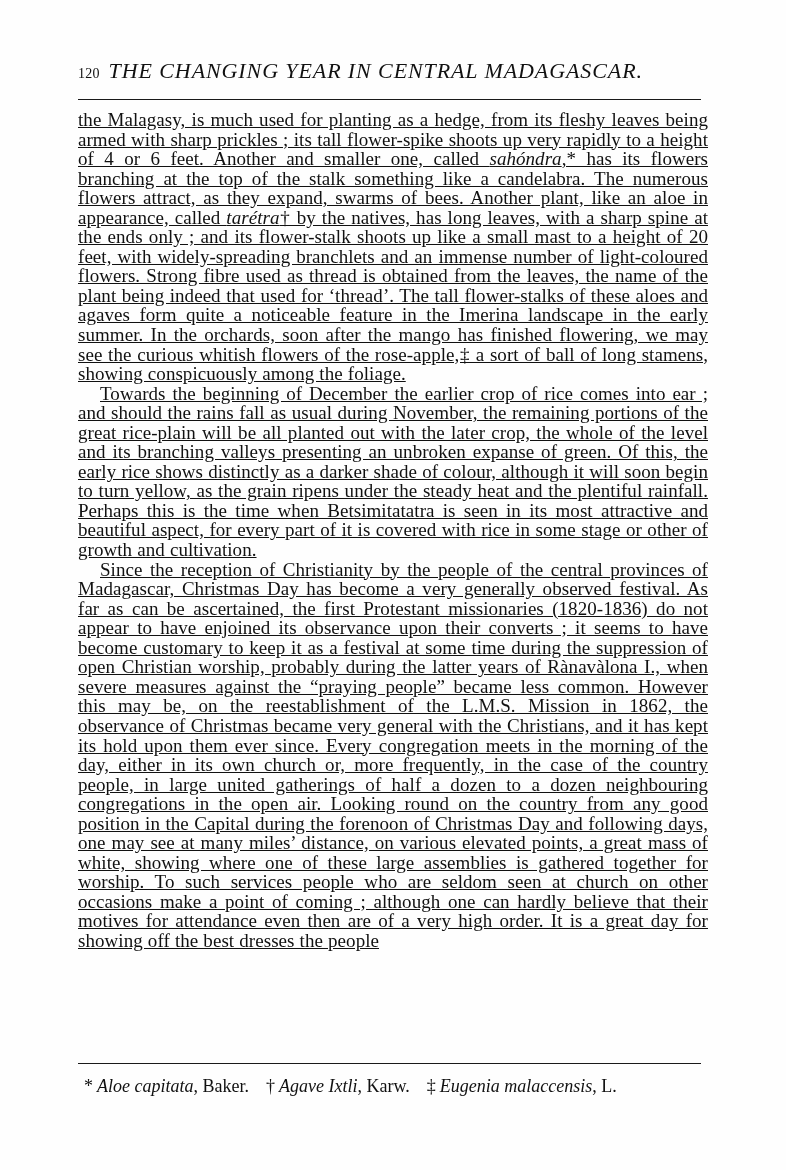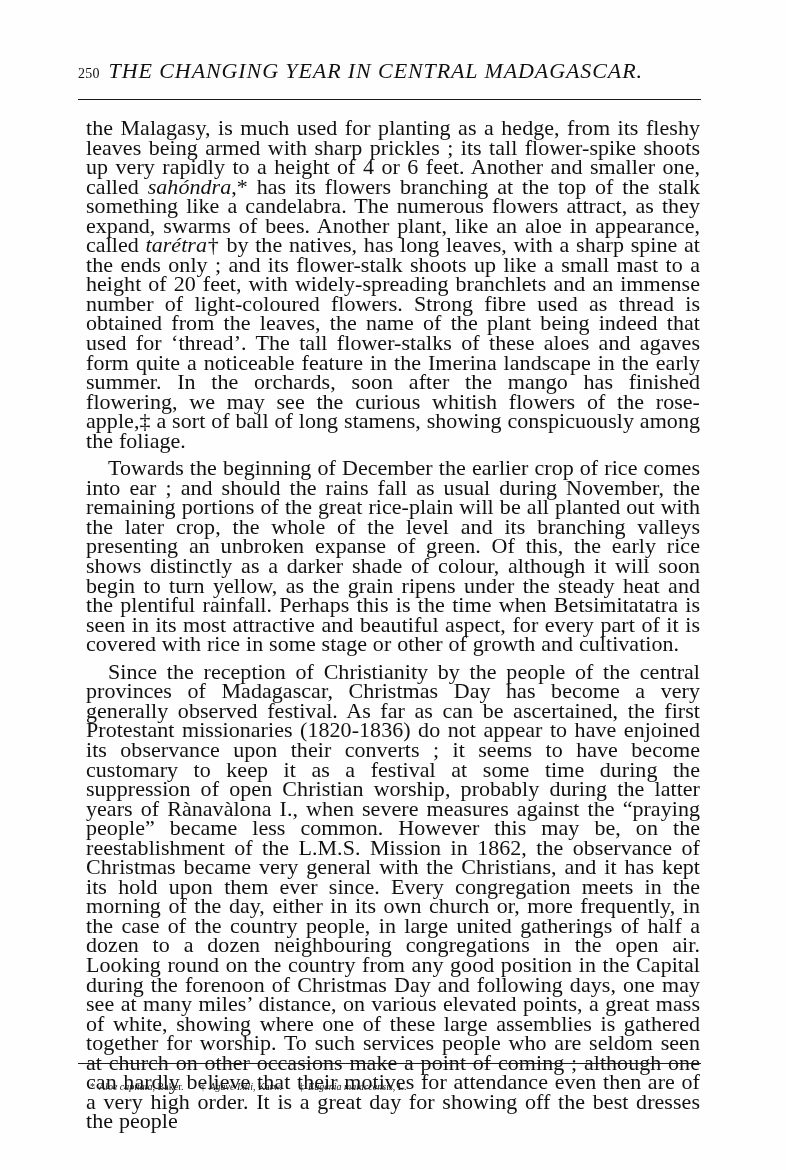--- a/index.html
+++ b/index.html
@@ -54,70 +54,71 @@
   }
 
   
   .textblock {
     position: absolute;
     left: 78px;
     top: 110px;
     width: 630px;
   }
   p.para {
-    margin: 8px;
+    margin: 0;
     text-align: justify;
     text-align-last: left;
-    font-size: 22px;
+    font-size: 19px;
     line-height: 19.55px;
     letter-spacing: 0.05px;
     word-spacing: 0.3px;
     -webkit-hyphens: none;
     hyphens: none;
+    text-decoration: underline;
   }
   p.indent {
     text-indent: 22px;
   }
   .it { font-style: italic; }
 
   
   .foot-rule {
     position: absolute;
     left: 78px;
     top: 1063px;
     width: 623px;
     height: 1px;
     background: #1a1a1a;
   }
   .footnotes {
     position: absolute;
-    left: 66px;
+    left: 60px;
     top: 1078px;
     width: 630px;
-    font-size: 10px;
+    font-size: 18px;
     line-height: 17px;
     white-space: nowrap;
   }
   .fnote {
     margin-right: 17px;
   }
   .fnote .sym {
     margin-right: 4px;
   }
   .fnote .sp { font-style: italic; }
   .fnote .auth { font-style: normal; }
   .fn-lead { display: inline-block; width: 24px; }
 </style>
 </head>
 <body>
 
 <div class="page">
 
   <div class="running-head">
-    <span class="folio">250</span><span class="head-title">THE CHANGING YEAR IN CENTRAL MADAGASCAR.</span>
+    <span class="folio">120</span><span class="head-title">THE CHANGING YEAR IN CENTRAL MADAGASCAR.</span>
   </div>
   <div class="head-rule"></div>
 
   <div class="textblock">
     <div id="paragraphs">
         <p class="para"><span>the Malagasy, is much used for planting as a hedge, from its fleshy leaves being armed with sharp prickles ; its tall flower-spike shoots up very rapidly to a height of 4 or 6 feet.  Another and smaller one, called </span><span class="it">sahóndra</span><span>,* has its flowers branching at the top of the stalk something like a candelabra.  The numerous flowers attract, as they expand, swarms of bees.  Another plant, like an aloe in appearance, called </span><span class="it">tarétra</span><span>† by the natives, has long leaves, with a sharp spine at the ends only ; and its flower-stalk shoots up like a small mast to a height of 20 feet, with widely-spreading branchlets and an immense number of light-coloured flowers.  Strong fibre used as thread is obtained from the leaves, the name of the plant being indeed that used for ‘thread’.  The tall flower-stalks of these aloes and agaves form quite a noticeable feature in the Imerina landscape in the early summer.  In the orchards, soon after the mango has finished flowering, we may see the curious whitish flowers of the rose-apple,‡ a sort of ball of long stamens, showing conspicuously among the foliage.</span></p>
         <p class="para indent"><span>Towards the beginning of December the earlier crop of rice comes into ear ; and should the rains fall as usual during November, the remaining portions of the great rice-plain will be all planted out with the later crop, the whole of the level and its branching valleys presenting an unbroken expanse of green.  Of this, the early rice shows distinctly as a darker shade of colour, although it will soon begin to turn yellow, as the grain ripens under the steady heat and the plentiful rainfall.  Perhaps this is the time when Betsimitatatra is seen in its most attractive and beautiful aspect, for every part of it is covered with rice in some stage or other of growth and cultivation.</span></p>
         <p class="para indent"><span>Since the reception of Christianity by the people of the central provinces of Madagascar, Christmas Day has become a very generally observed festival.  As far as can be ascertained, the first Protestant missionaries (1820-1836) do not appear to have enjoined its observance upon their converts ; it seems to have become customary to keep it as a festival at some time during the suppression of open Christian worship, probably during the latter years of Rànavàlona I., when severe measures against the “praying people” became less common.  However this may be, on the reestablishment of the L.M.S. Mission in 1862, the observance of Christmas became very general with the Christians, and it has kept its hold upon them ever since.  Every congregation meets in the morning of the day, either in its own church or, more frequently, in the case of the country people, in large united gatherings of half a dozen to a dozen neighbouring congregations in the open air.  Looking round on the country from any good position in the Capital during the forenoon of Christmas Day and following days, one may see at many miles’ distance, on various elevated points, a great mass of white, showing where one of these large assemblies is gathered together for worship.  To such services people who are seldom seen at church on other occasions make a point of coming ; although one can hardly believe that their motives for attendance even then are of a very high order.  It is a great day for showing off the best dresses the people</span></p>
       </div>
   </div>

